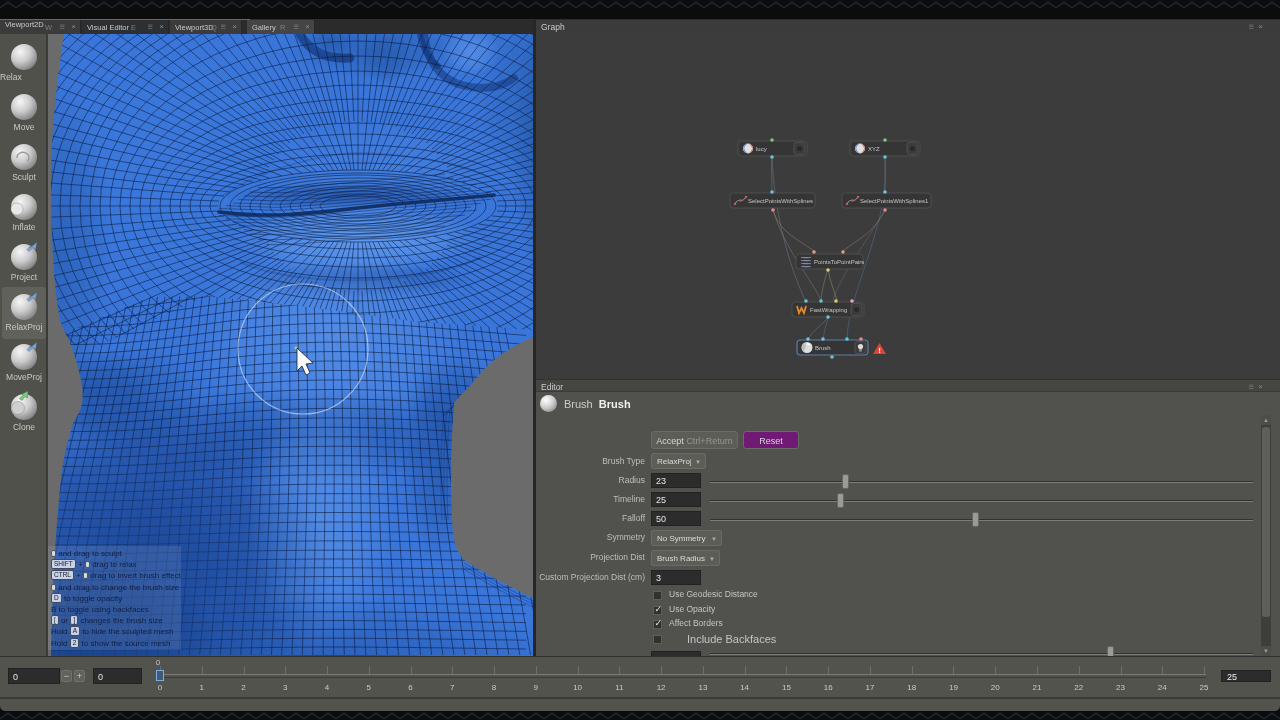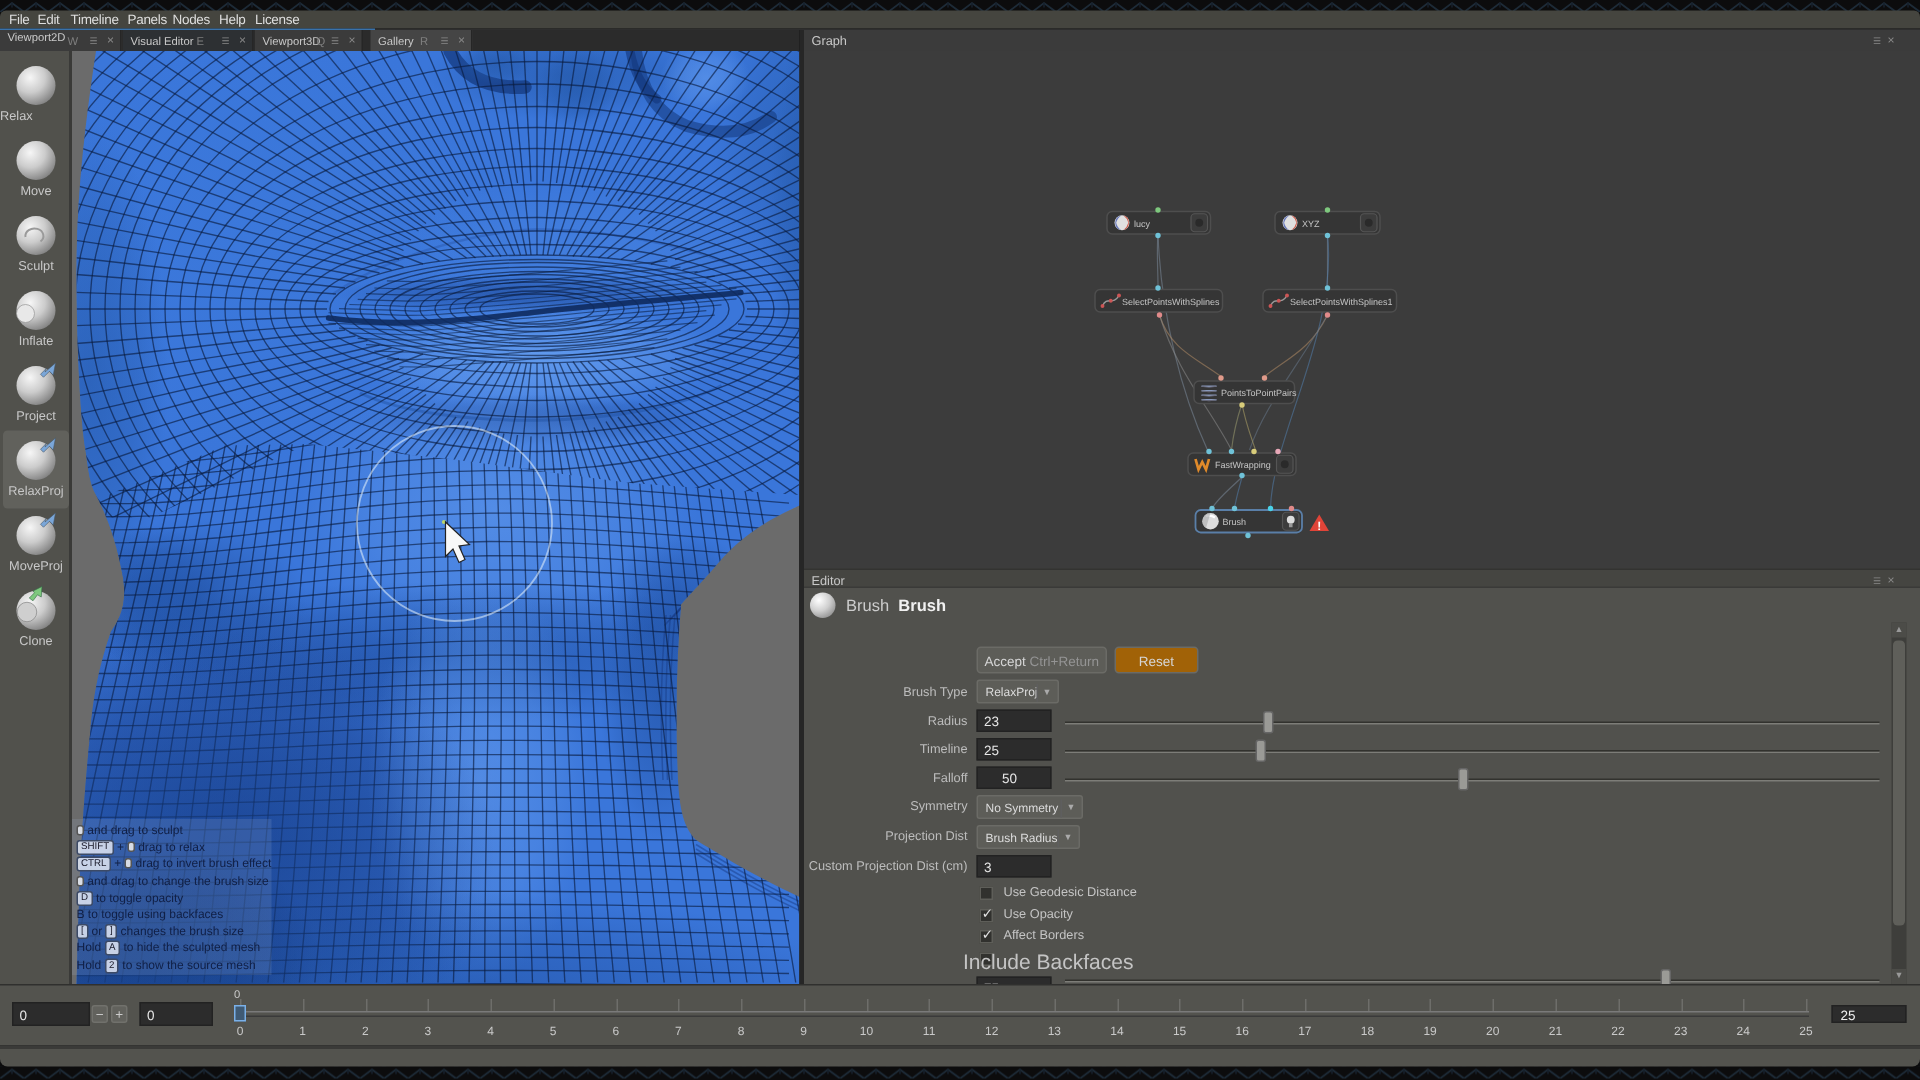--- a/index.html
+++ b/index.html
@@ -16,29 +16,20 @@
       </defs>
     </svg>
 <svg class="abs" style="left:0;top:0" width="1280" height="8">
       <rect width="1280" height="8" fill="url(#bgpat)"></rect>
     </svg>
 <svg class="abs" style="left:0;top:711px" width="1280" height="9">
       <rect width="1280" height="9" fill="url(#bgpat)"></rect>
     </svg>
 
 
-<div class="abs" style="left:0;top:7px;width:1280px;height:12px;background:#45453f;border-radius:4px 4px 0 0;color:#dedede;font-size:9px;letter-spacing:-0.2px">
-      <span style="position:absolute;left:6px;top:0;line-height:12px">File</span>
-      <span style="position:absolute;left:25px;top:0;line-height:12px">Edit</span>
-      <span style="position:absolute;left:47px;top:0;line-height:12px">Timeline</span>
-      <span style="position:absolute;left:85px;top:0;line-height:12px">Panels</span>
-      <span style="position:absolute;left:115px;top:0;line-height:12px">Nodes</span>
-      <span style="position:absolute;left:146px;top:0;line-height:12px">Help</span>
-      <span style="position:absolute;left:170px;top:0;line-height:12px">License</span>
-    </div>
 <div class="abs" style="left:0;top:19px;width:250px;height:1.5px;background:#3a72aa"></div>
 <div class="abs" style="left:250px;top:19px;width:1030px;height:1px;background:#2e2e2e"></div>
 
 
 <div class="abs" style="left:0;top:20px;width:533px;height:14px;background:#2b2b2b;font-size:8.5px">
       <div style="position:absolute;left:0px;top:0;width:81px;height:14px;background:#3b3b3b;border-right:1px solid #262626">
         <span style="position:absolute;left:5px;top:0;color:#c9c9c9;font-size:7.5px">Viewport2D</span>
         <span style="position:absolute;left:45px;top:3px;color:#7e7e7e;font-size:7.5px">W</span>
         <span style="position:absolute;right:15px;top:2.5px;color:#8a8a8a;font-size:6px">☰</span>
         <span style="position:absolute;right:4px;top:1.5px;color:#8a8a8a;font-size:8px">×</span>
@@ -716,53 +707,53 @@
     <span style="position:absolute;right:26px;top:3px;color:#8a8a8a;font-size:6px">☰</span>
     <span style="position:absolute;right:17px;top:2px;color:#8a8a8a;font-size:8px">×</span>
   </div>
 </div>
 <div class="abs" style="left:540px;top:395px;width:17px;height:17px;border-radius:50%;background:radial-gradient(circle at 35% 30%, #fff, #cfcfcf 45%, #8a8a8a 85%)"></div>
 <div class="abs" style="left:564px;top:398px;color:#cccccc;font-size:11px">Brush&nbsp; <b style="color:#f0f0f0">Brush</b></div>
 <div class="abs" style="left:536px;top:414px;width:744px;height:242px;background:#51514d;overflow:hidden"></div>
 <div class="abs" style="left:536px;top:414px;width:744px;height:242px;overflow:hidden">
   <div style="position:absolute;left:-536px;top:-414px;width:1280px;height:720px">
         <div style="position:absolute;left:651px;top:431px;width:87px;height:18px;background:#5d5d58;border:1px solid #6b6b66;border-radius:3px;text-align:center;line-height:18px;color:#d6d6d6">Accept <span style="color:#949494">Ctrl+Return</span></div>
-        <div style="position:absolute;left:743px;top:431px;width:56px;height:18px;background:#a16207;border:1px solid #6b6b66;border-radius:3px;text-align:center;line-height:18px;color:#d6d6d6">Reset</div>
+        <div style="position:absolute;left:743px;top:431px;width:56px;height:18px;background:#701a75;border:1px solid #6b6b66;border-radius:3px;text-align:center;line-height:18px;color:#d6d6d6">Reset</div>
         <div style="position:absolute;right:635px;top:456px;color:#bdbdbd;font-size:8.5px">Brush Type</div>
         <div style="position:absolute;left:651px;top:453px;width:55px;height:16px;background:#5d5d58;border:1px solid #6b6b66;border-radius:2px;color:#dcdcdc;padding-left:5px;line-height:16px;font-size:8px">RelaxProj<span style="position:absolute;right:4px;top:0;color:#aaa;font-size:6px;line-height:16px">▼</span><span style="position:absolute;right:13px;top:2px;height:12px;border-left:1px solid #5e5e5e"></span></div>
         <div style="position:absolute;right:635px;top:475px;color:#bdbdbd;font-size:8.5px">Radius</div>
         <div style="position:absolute;left:651px;top:473px;width:50px;height:15px;background:#2c2c2c;border:1px solid #222;color:#e6e6e6;padding-left:4px;line-height:15px">23</div>
         <div style="position:absolute;left:710px;top:481px;width:543px;height:1px;background:#32322e;box-shadow:0 1px 0 #7d7d78"></div>
         <div style="position:absolute;left:842px;top:474px;width:7px;height:15px;background:#9a9a96;border:1px solid #666;border-radius:2px"></div>
         <div style="position:absolute;right:635px;top:494px;color:#bdbdbd;font-size:8.5px">Timeline</div>
         <div style="position:absolute;left:651px;top:492px;width:50px;height:15px;background:#2c2c2c;border:1px solid #222;color:#e6e6e6;padding-left:4px;line-height:15px">25</div>
         <div style="position:absolute;left:710px;top:500px;width:543px;height:1px;background:#32322e;box-shadow:0 1px 0 #7d7d78"></div>
         <div style="position:absolute;left:837px;top:493px;width:7px;height:15px;background:#9a9a96;border:1px solid #666;border-radius:2px"></div>
         <div style="position:absolute;right:635px;top:513px;color:#bdbdbd;font-size:8.5px">Falloff</div>
-        <div style="position:absolute;left:651px;top:511px;width:50px;height:15px;background:#2c2c2c;border:1px solid #222;color:#e6e6e6;padding-left:16px;line-height:15px">50</div>
+        <div style="position:absolute;left:651px;top:511px;width:50px;height:15px;background:#2c2c2c;border:1px solid #222;color:#e6e6e6;padding-left:4px;line-height:15px">50</div>
         <div style="position:absolute;left:710px;top:519px;width:543px;height:1px;background:#32322e;box-shadow:0 1px 0 #7d7d78"></div>
         <div style="position:absolute;left:972px;top:512px;width:7px;height:15px;background:#9a9a96;border:1px solid #666;border-radius:2px"></div>
         <div style="position:absolute;right:635px;top:532px;color:#bdbdbd;font-size:8.5px">Symmetry</div>
         <div style="position:absolute;left:651px;top:530px;width:71px;height:16px;background:#5d5d58;border:1px solid #6b6b66;border-radius:2px;color:#dcdcdc;padding-left:5px;line-height:16px;font-size:8px">No Symmetry<span style="position:absolute;right:4px;top:0;color:#aaa;font-size:6px;line-height:16px">▼</span><span style="position:absolute;right:13px;top:2px;height:12px;border-left:1px solid #5e5e5e"></span></div>
         <div style="position:absolute;right:635px;top:552px;color:#bdbdbd;font-size:8.5px">Projection Dist</div>
         <div style="position:absolute;left:651px;top:550px;width:69px;height:16px;background:#5d5d58;border:1px solid #6b6b66;border-radius:2px;color:#dcdcdc;padding-left:5px;line-height:16px;font-size:8px">Brush Radius<span style="position:absolute;right:4px;top:0;color:#aaa;font-size:6px;line-height:16px">▼</span><span style="position:absolute;right:13px;top:2px;height:12px;border-left:1px solid #5e5e5e"></span></div>
         <div style="position:absolute;right:635px;top:572px;color:#bdbdbd;font-size:8.5px">Custom Projection Dist (cm)</div>
         <div style="position:absolute;left:651px;top:570px;width:50px;height:15px;background:#2c2c2c;border:1px solid #222;color:#e6e6e6;padding-left:4px;line-height:15px">3</div>
         <div style="position:absolute;left:653px;top:591px;width:9px;height:9px;background:#31312e;border:1px solid #5e5e59"></div>
         <div style="position:absolute;left:669px;top:589px;color:#c4c4c4;font-size:8.5px">Use Geodesic Distance</div>
         <div style="position:absolute;left:653px;top:606px;width:9px;height:9px;background:#31312e;border:1px solid #5e5e59">
           <span style="position:absolute;left:0.5px;top:-2px;color:#e2e2e2;font-size:9px;line-height:9px">✓</span>
         </div>
         <div style="position:absolute;left:669px;top:604px;color:#c4c4c4;font-size:8.5px">Use Opacity</div>
         <div style="position:absolute;left:653px;top:620px;width:9px;height:9px;background:#31312e;border:1px solid #5e5e59">
           <span style="position:absolute;left:0.5px;top:-2px;color:#e2e2e2;font-size:9px;line-height:9px">✓</span>
         </div>
         <div style="position:absolute;left:669px;top:618px;color:#c4c4c4;font-size:8.5px">Affect Borders</div>
         <div style="position:absolute;left:653px;top:635px;width:9px;height:9px;background:#31312e;border:1px solid #5e5e59"></div>
-        <div style="position:absolute;left:642px;top:633px;color:#c4c4c4;font-size:14px">Include Backfaces</div>
+        <div style="position:absolute;left:687px;top:633px;color:#c4c4c4;font-size:11px">Include Backfaces</div>
         <div style="position:absolute;right:635px;top:655px;color:#bdbdbd;font-size:8.5px">Opacity</div>
         <div style="position:absolute;left:651px;top:651px;width:50px;height:15px;background:#2c2c2c;border:1px solid #222;color:#e6e6e6;padding-left:4px;line-height:15px">75</div>
         <div style="position:absolute;left:710px;top:653px;width:543px;height:1px;background:#32322e;box-shadow:0 1px 0 #7d7d78"></div>
         <div style="position:absolute;left:1107px;top:646px;width:7px;height:15px;background:#9a9a96;border:1px solid #666;border-radius:2px"></div>
       </div>
 </div>
 
 <div class="abs" style="left:1261px;top:415px;width:10px;height:241px;background:#3e3e3b">
   <div style="position:absolute;left:0;top:0;width:10px;height:10px;background:#4c4c48;color:#999;font-size:6px;text-align:center;line-height:10px">▲</div>
   <div style="position:absolute;left:0;bottom:0;width:10px;height:10px;background:#4c4c48;color:#999;font-size:6px;text-align:center;line-height:10px">▼</div>

